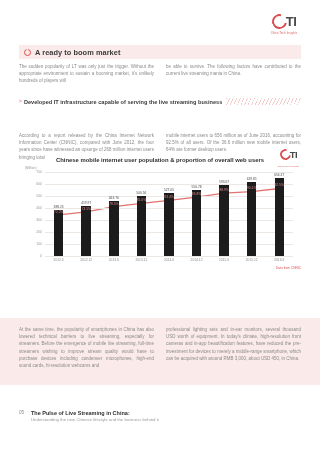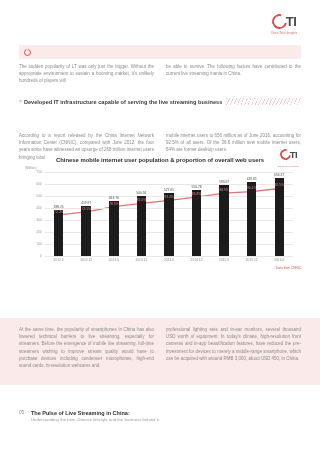--- a/index.html
+++ b/index.html
@@ -201,20 +201,21 @@
 <div class="logo-wrap">
   <div class="logo-mark">
     <span class="logo-c"></span>
     <span class="logo-ti">TI</span>
   </div>
   <div class="logo-sub">China Tech Insights</div>
 </div>
 
 <div class="sec-head">
   <span class="sec-bullet"></span>
+  <span class="sec-title">A ready to boom market</span>
 </div>
 
 <div class="cols intro">
   <div class="col">
     <p>The sudden popularity of LT was only just the trigger. Without the appropriate environment to sustain a booming market, it's unlikely hundreds of players will</p>
   </div>
   <div class="col">
     <p>be able to survive. The following factors have contributed to the current live streaming mania in China.</p>
   </div>
 </div>

